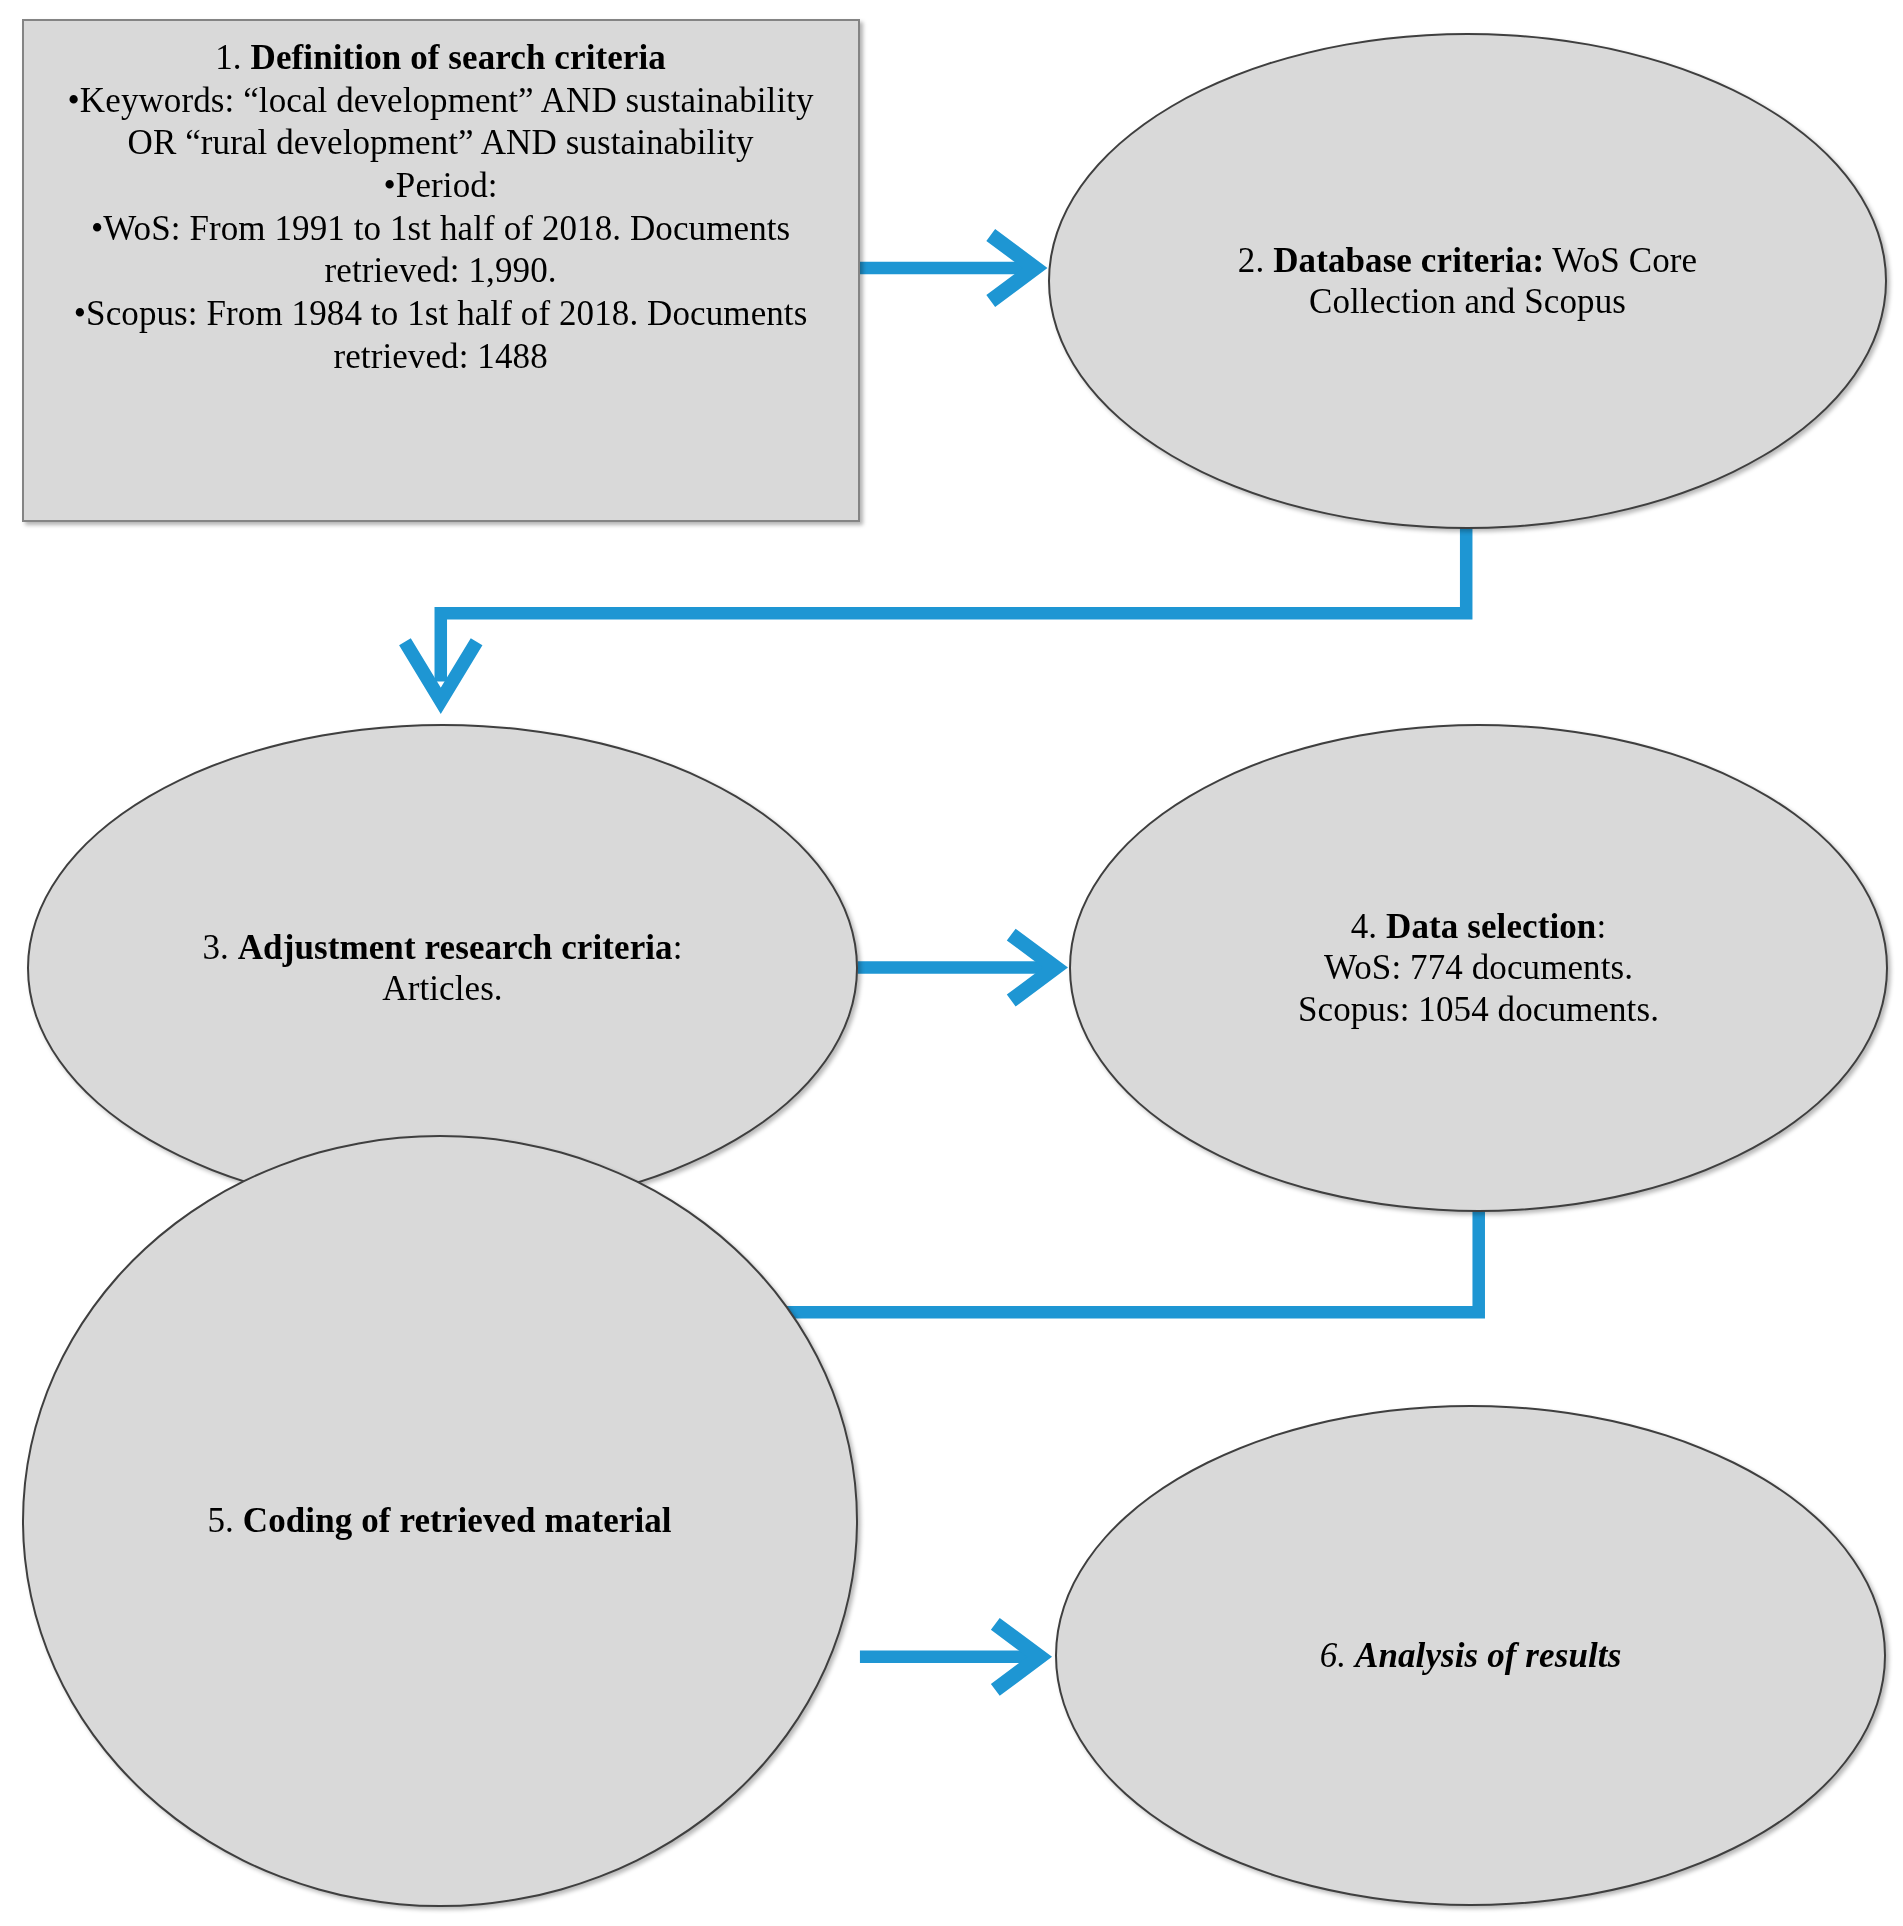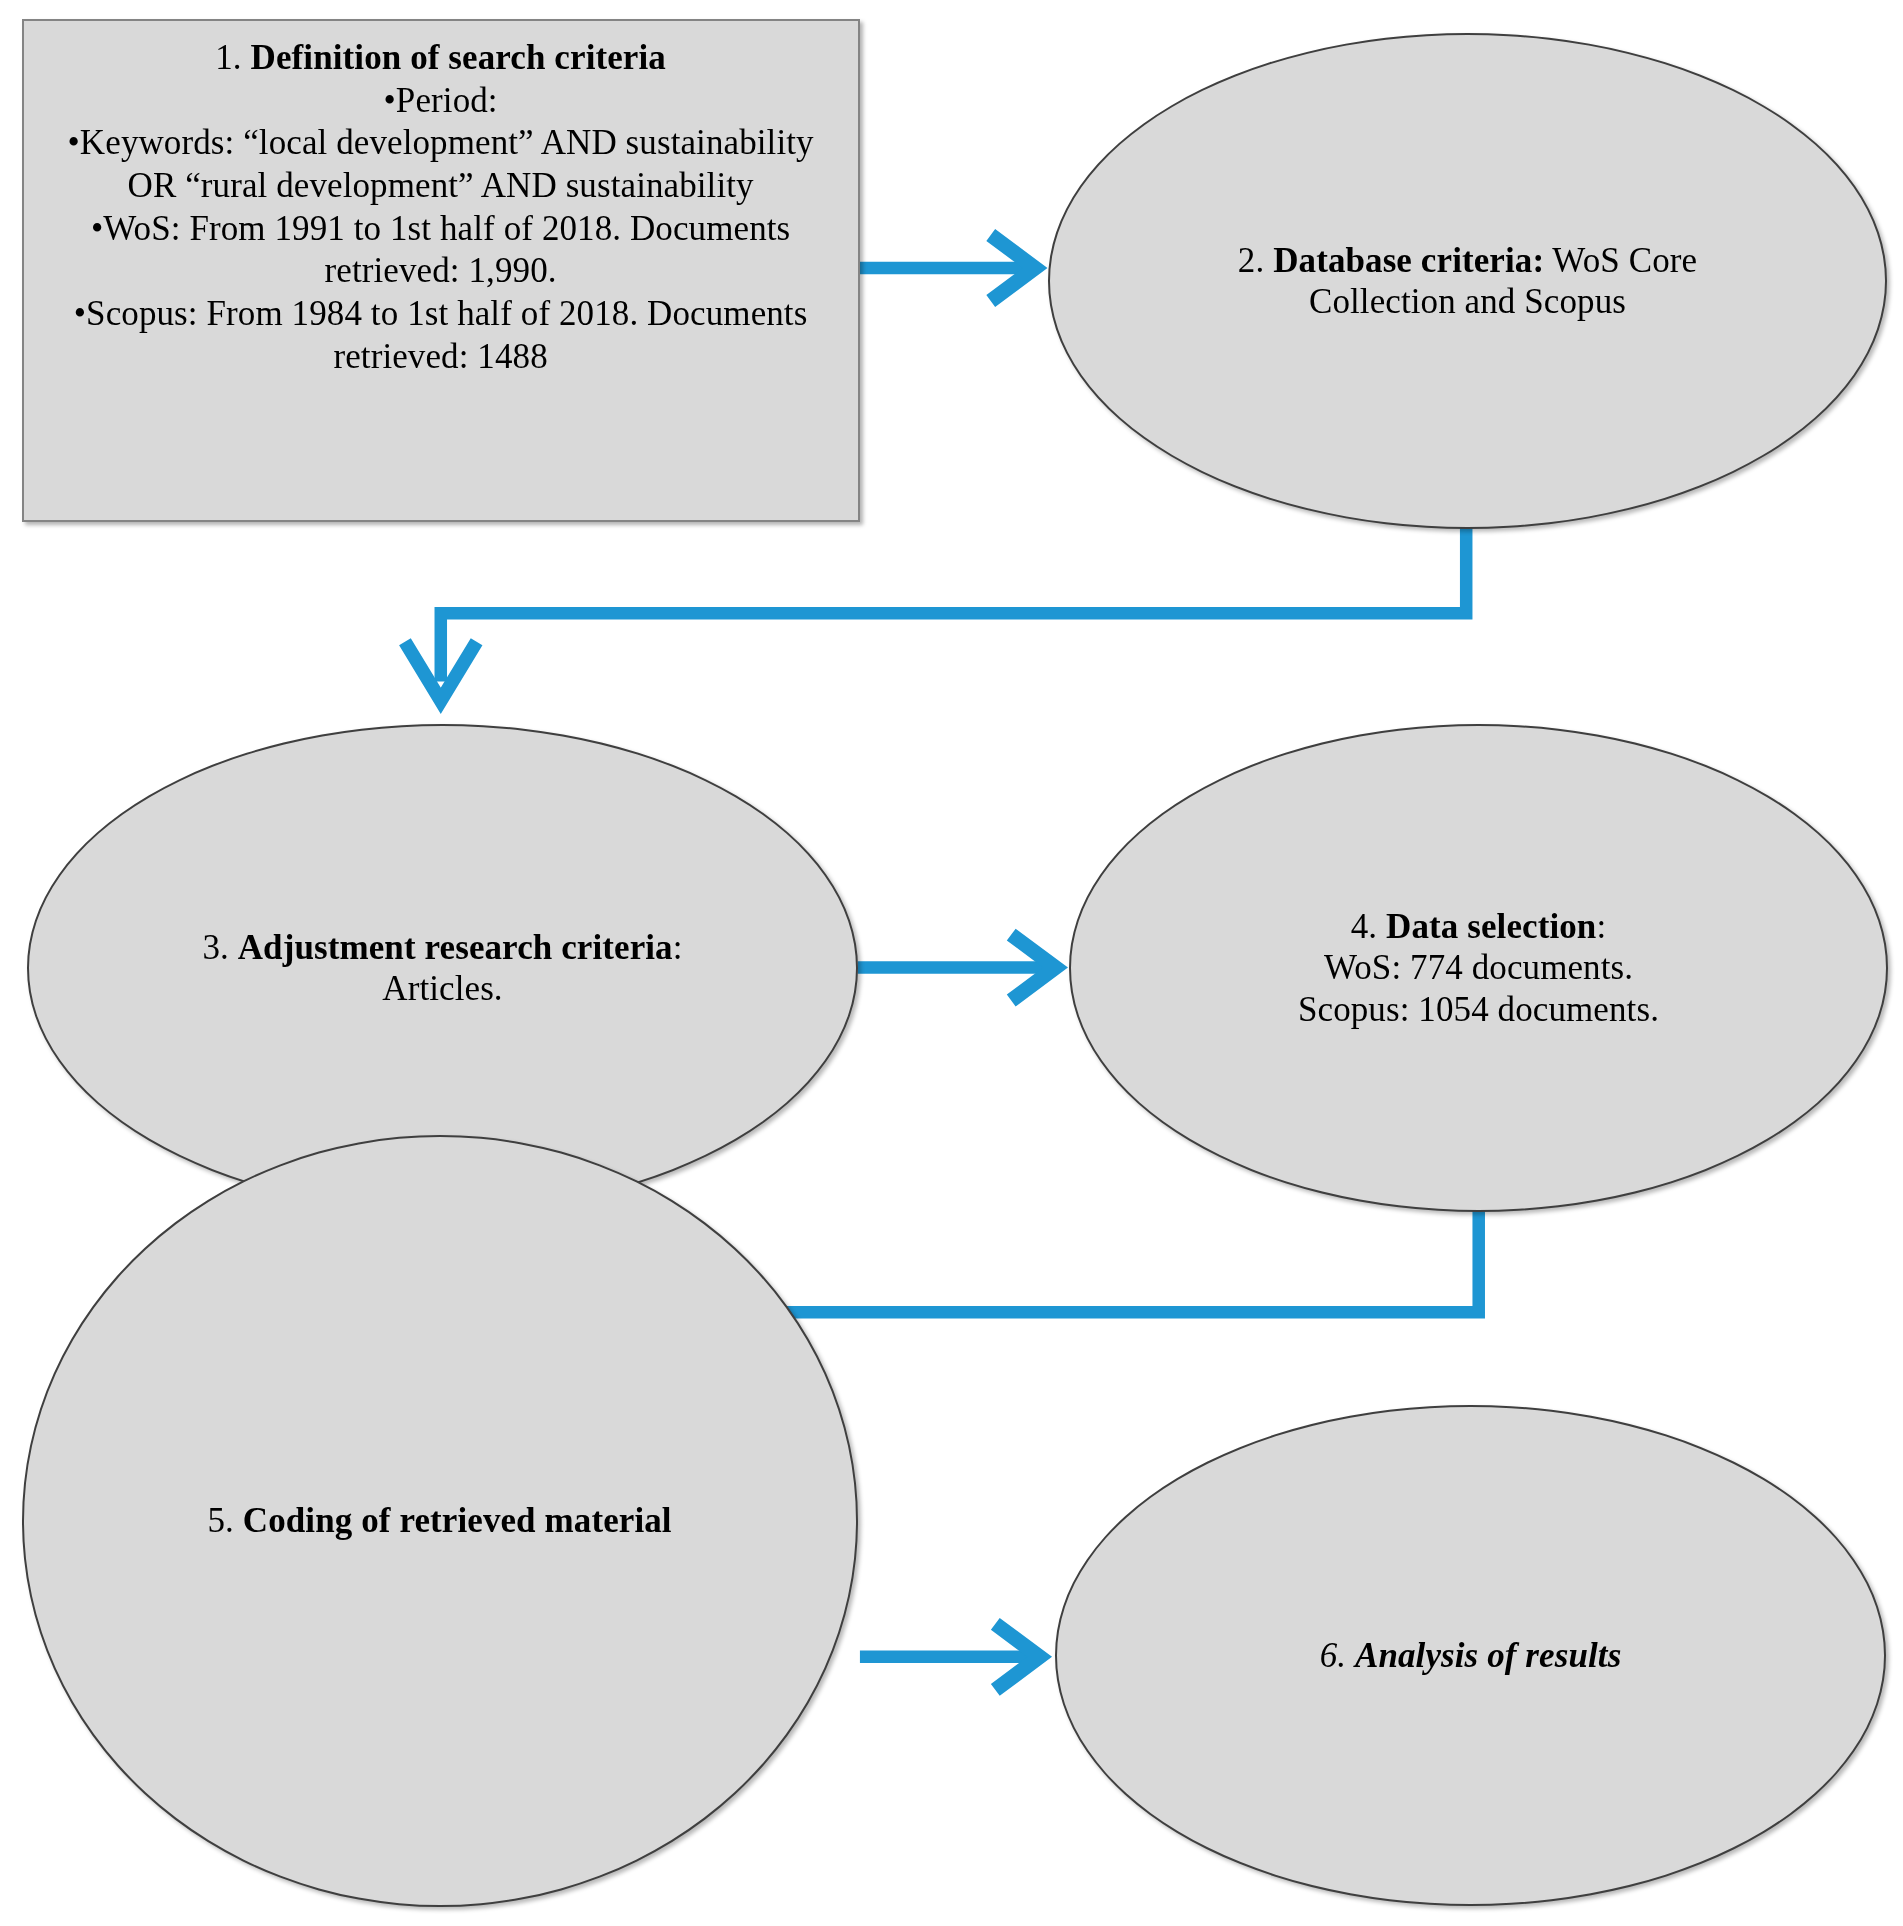--- a/index.html
+++ b/index.html
@@ -124,22 +124,22 @@
         <line x1="1512" y1="2913" x2="1828" y2="2913"></line>
         <polyline points="1750,2855 1828,2913 1750,2971" fill="none" stroke-width="26"></polyline>
       </g>
 
     </g>
   </svg>
 
   <div class="node rect" id="node-1">
     <div class="node-text">
       <span class="t-line"><span>1.</span>&nbsp;<span class="b">Definition of search criteria</span></span>
+      <span class="t-line">•Keywords: “local development” AND sustainability OR “rural development” AND sustainability</span>
       <span class="t-line">•Period:</span>
-      <span class="t-line">•Keywords: “local development” AND sustainability OR “rural development” AND sustainability</span>
       <span class="t-line">•WoS: From 1991 to 1st half of 2018. Documents retrieved: 1,990.</span>
       <span class="t-line">•Scopus: From 1984 to 1st half of 2018. Documents retrieved: 1488</span>
     </div>
   </div>
 
   <div class="node ellipse" id="node-2">
     <div class="node-text">
       <span>2.</span>&nbsp;<span class="b">Database criteria:</span><span> WoS Core Collection and Scopus</span>
     </div>
   </div>

